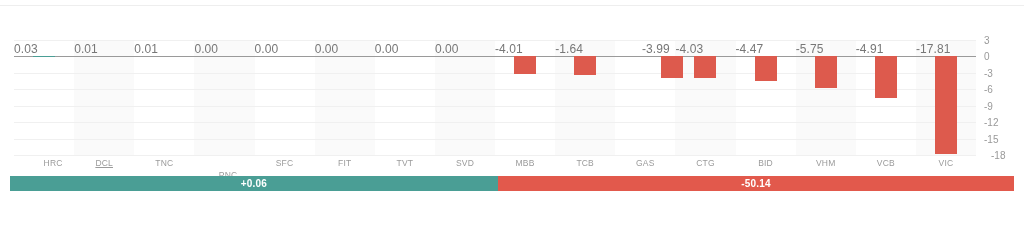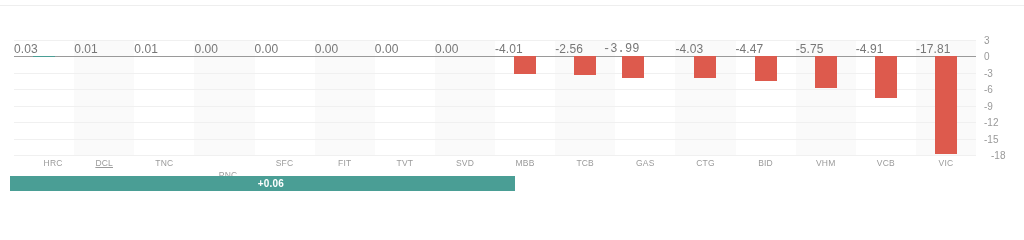--- a/index.html
+++ b/index.html
@@ -217,23 +217,23 @@
           <div class="col" style="left: 420.875px; width: 60.125px;">
             <div class="bar pos" style="top: 16.4286px; height: 0px;"></div>
             <div class="val-label" style="top: 2.42857px;">0.00</div>
           </div>
           <div class="col" style="left: 481px; width: 60.125px;">
             <div class="bar neg" style="top: 16.4286px; height: 17.3048px;"></div>
             <div class="val-label" style="top: 2.42857px;">-4.01</div>
           </div>
           <div class="col" style="left: 541.125px; width: 60.125px;">
             <div class="bar neg" style="top: 16.4286px; height: 18.1262px;"></div>
-            <div class="val-label" style="top: 2.42857px;">-2.56</div>
-          </div>
-          <div class="col" style="left: 589px; width: 60.125px; font-family: Liberation Mono, monospace;">
+            <div class="val-label" style="top: 2.42857px;">-1.64</div>
+          </div>
+          <div class="col" style="left: 628px; width: 60.125px;">
             <div class="bar neg" style="top: 16.4286px; height: 21.85px;"></div>
             <div class="val-label" style="top: 2.42857px;">-3.99</div>
           </div>
           <div class="col" style="left: 661.375px; width: 60.125px;">
             <div class="bar neg" style="top: 16.4286px; height: 22.069px;"></div>
             <div class="val-label" style="top: 2.42857px;">-4.03</div>
           </div>
           <div class="col" style="left: 721.5px; width: 60.125px;">
             <div class="bar neg" style="top: 16.4286px; height: 24.4786px;"></div>
             <div class="val-label" style="top: 2.42857px;">-4.47</div>
@@ -277,18 +277,21 @@
         <div class="xtick" style="left: 601.25px; width: 60.125px;">GAS</div>
         <div class="xtick" style="left: 661.375px; width: 60.125px;">CTG</div>
         <div class="xtick" style="left: 721.5px; width: 60.125px;">BID</div>
         <div class="xtick" style="left: 781.625px; width: 60.125px;">VHM</div>
         <div class="xtick" style="left: 841.75px; width: 60.125px;">VCB</div>
         <div class="xtick" style="left: 901.875px; width: 60.125px;">VIC</div>
       </div>
   </div>
 
   <div id="summary-bar">
-    <div class="summary-seg positive" style="width: 48.6%; padding-left: 17px;">
+    <div class="summary-seg positive" style="width: 48.6%;">
       <span>+0.06</span>
     </div>
+    <div class="summary-seg negative" style="width: 51.4%;">
+      <span>-50.14</span>
+    </div>
   </div>
 
 </div>
 
 </body></html>

